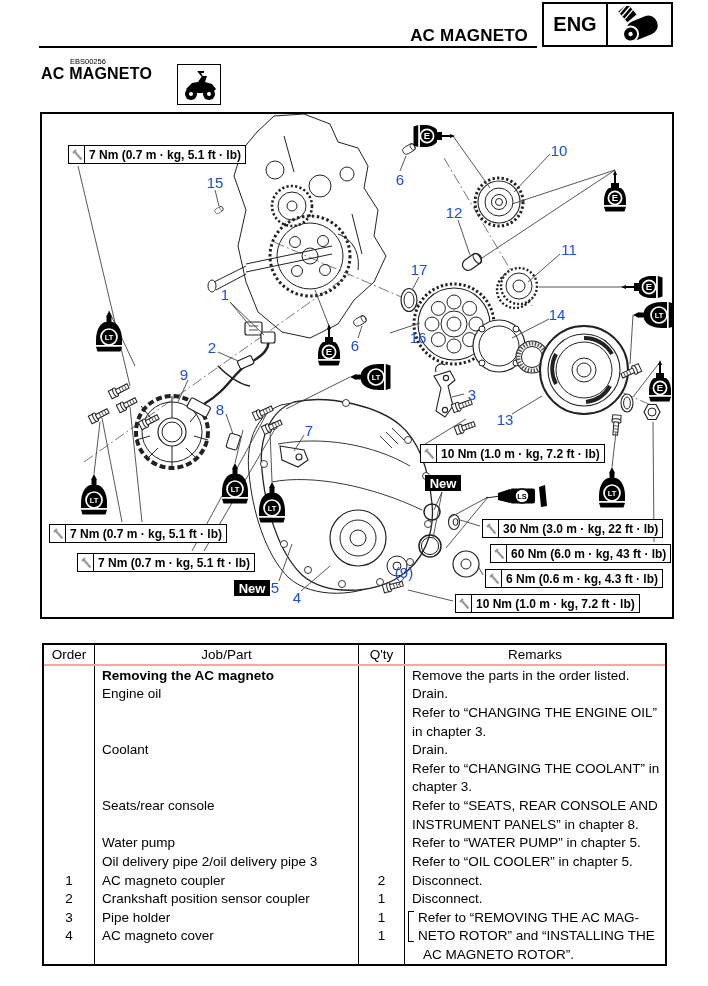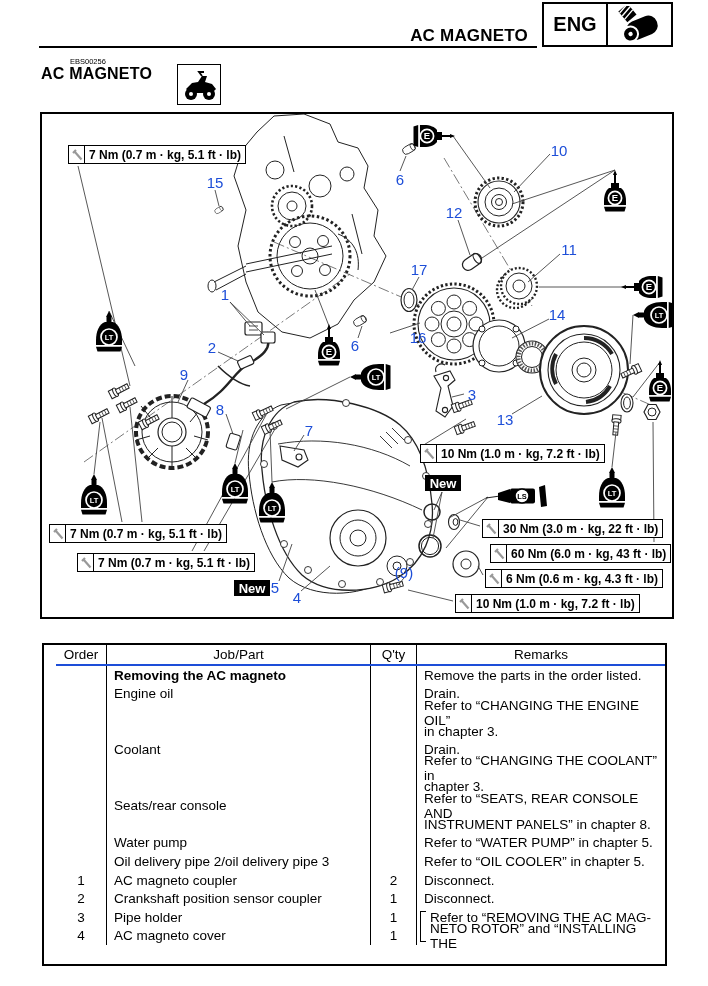--- a/index.html
+++ b/index.html
@@ -22,22 +22,22 @@
   .tq{position:absolute;height:19px;background:#fff;border:1.5px solid #000;display:flex;align-items:center;
       box-sizing:border-box;font-size:12px;font-weight:bold;white-space:nowrap;z-index:3;}
   .tq .ico{width:15px;align-self:stretch;border-right:1.2px solid #000;display:flex;align-items:center;justify-content:center;}
   .tq .txt{padding:0 4px 0 4px;}
   .newlab{position:absolute;width:36px;height:16px;background:#000;color:#fff;font-size:13px;font-weight:bold;
           display:flex;align-items:center;justify-content:center;z-index:3;}
   .co{position:absolute;transform:translate(-50%,-50%);font-size:15px;color:#1d4ed8;z-index:2;background:transparent;}
   
   .ptable{position:absolute;left:42px;top:643px;width:625px;height:323px;border:2px solid #000;box-sizing:border-box;
           font-size:13.5px;}
-  .thead{display:flex;height:19px;border-bottom:2px solid #1d4ed8;margin-left:12px;}
-  .trow{display:flex;height:18.62px;align-items:flex-end;padding-left:12px;}
+  .thead{display:flex;height:19px;border-bottom:2px solid #fca5a5;}
+  .trow{display:flex;height:18.62px;align-items:flex-end;}
   .thead > div{display:flex;align-items:center;justify-content:center;}
   .c-order{width:50px;box-sizing:border-box;text-align:center;}
   .c-job{width:264px;box-sizing:border-box;border-left:1.2px solid #000;padding-left:7px;align-self:stretch;display:flex;align-items:center;}
   .c-qty{width:46px;box-sizing:border-box;border-left:1.2px solid #000;text-align:center;align-self:stretch;display:flex;align-items:center;justify-content:center;}
   .c-rem{flex:1;box-sizing:border-box;border-left:1.2px solid #000;padding-left:7px;align-self:stretch;display:flex;align-items:center;position:relative;}
   .trow .c-order{align-self:stretch;display:flex;align-items:center;justify-content:center;}
   .bold{font-weight:bold;}
   .ind1{padding-left:13px;}
   .ind2{padding-left:18px;}
   .bracket{position:absolute;left:3px;top:3px;width:5px;height:29px;border-left:1.5px solid #000;
@@ -574,14 +574,20 @@
         </div>
     </div>
     <div class="trow">
       <div class="c-order">4</div>
       <div class="c-job">AC magneto cover</div>
       <div class="c-qty">1</div>
       <div class="c-rem ind1">
           <span>NETO ROTOR” and “INSTALLING THE</span>
         </div>
     </div>
+    <div class="trow">
+      <div class="c-order"></div>
+      <div class="c-job"></div>
+      <div class="c-qty"></div>
+      <div class="c-rem ind2">AC MAGNETO ROTOR”.</div>
+    </div>
   </div>
 </div>
 
 </body></html>

